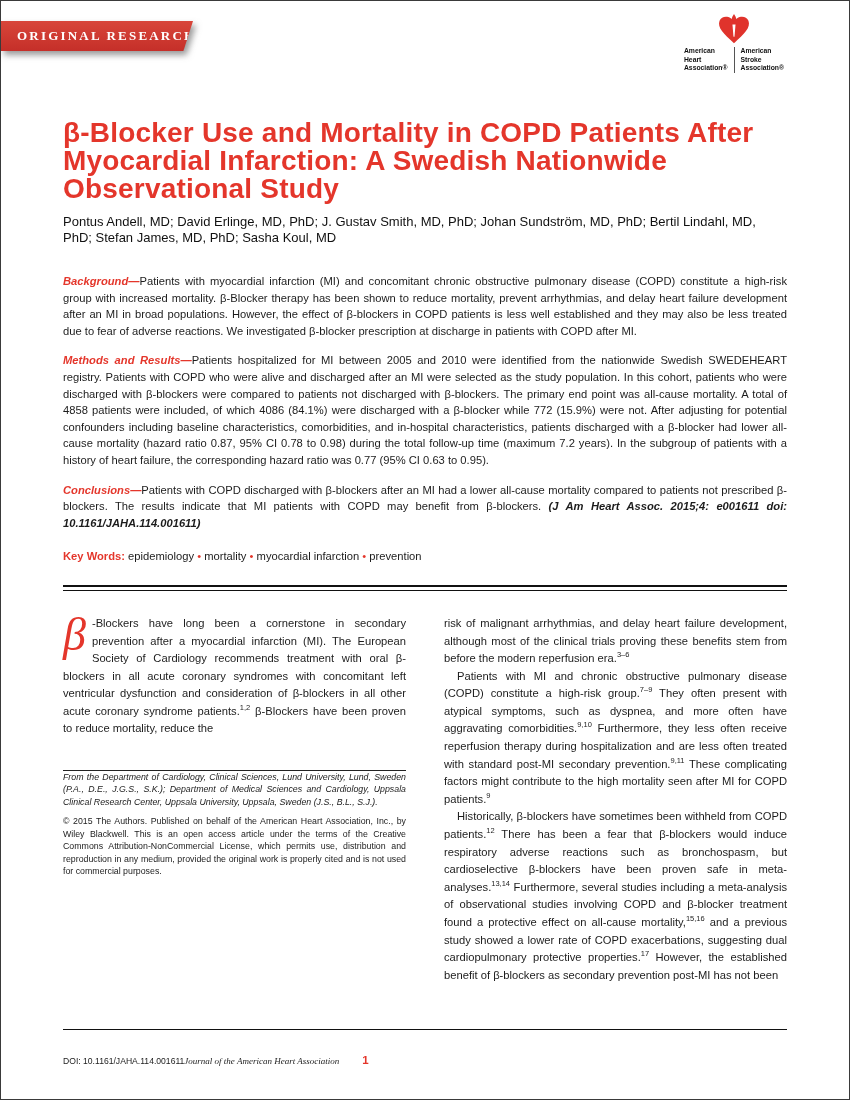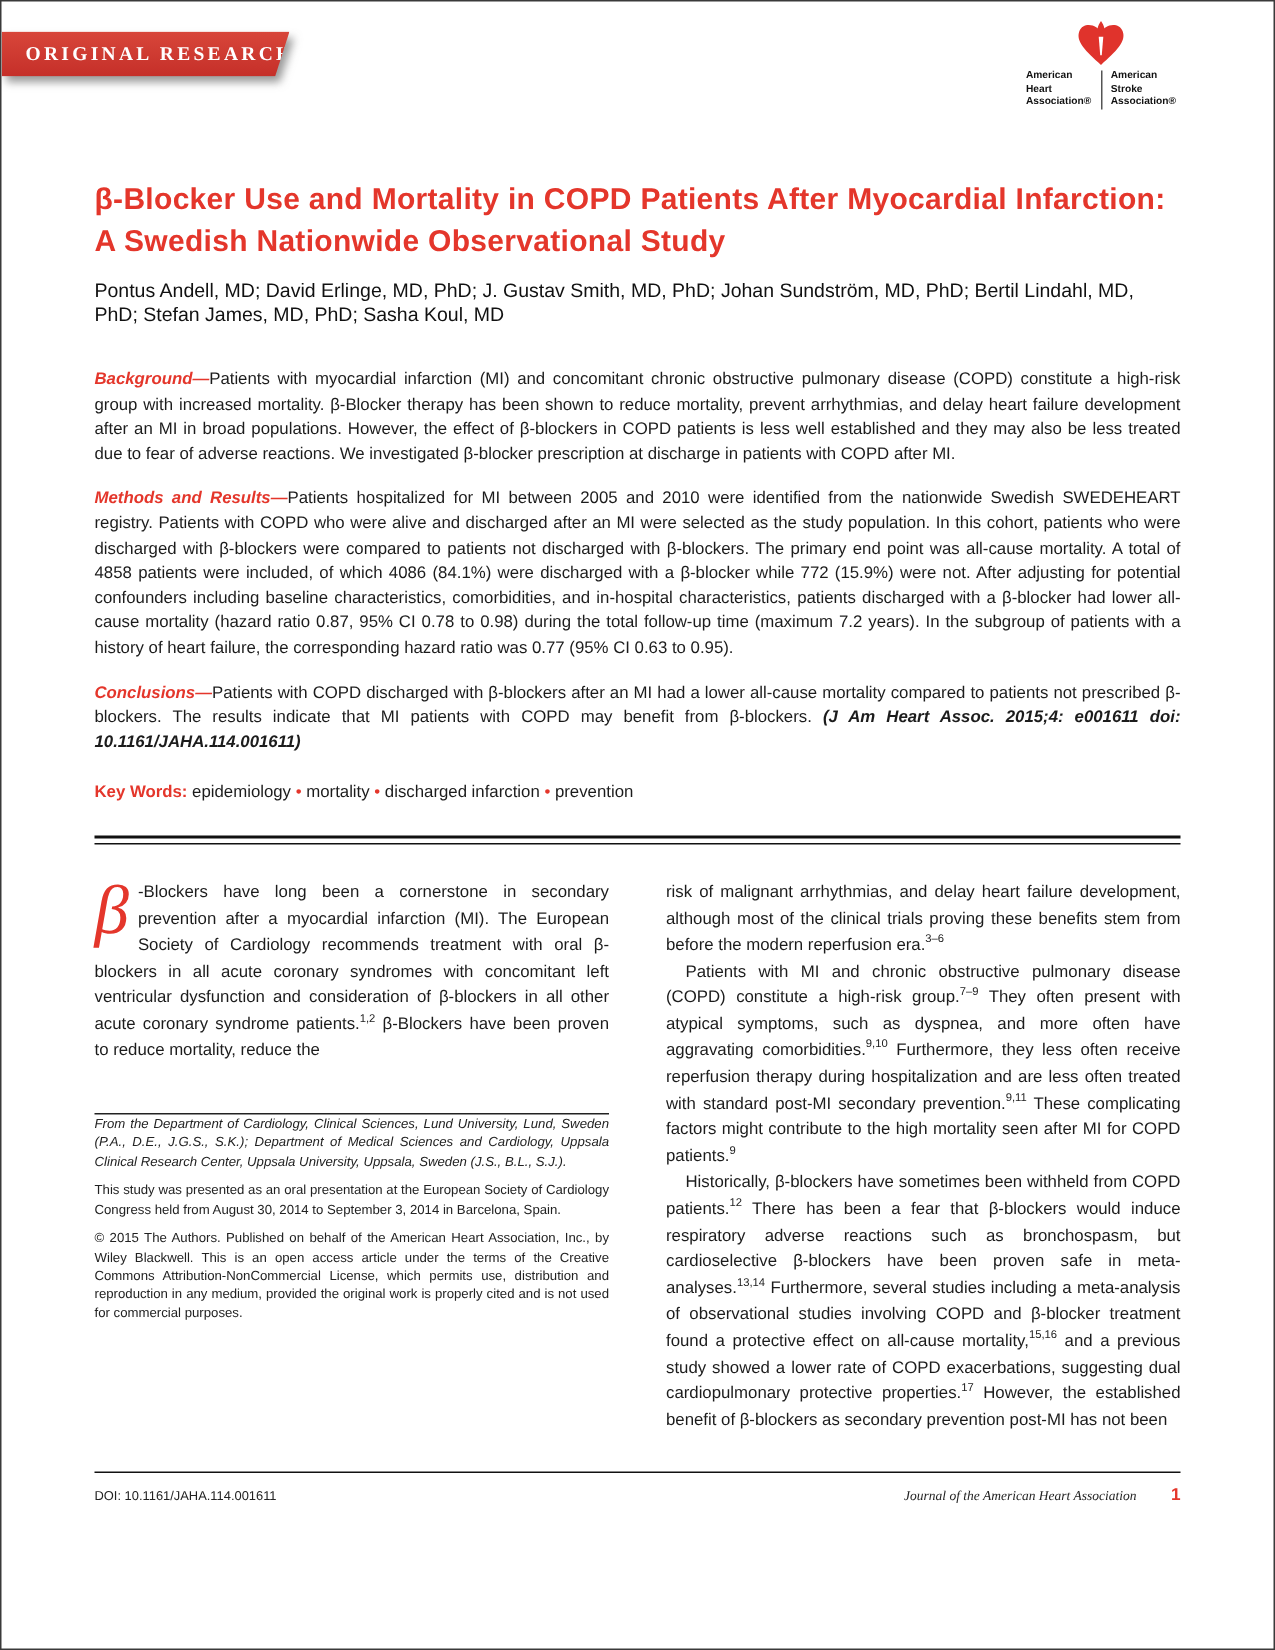--- a/index.html
+++ b/index.html
@@ -22,21 +22,21 @@
   
   .logo { position: absolute; top: 12px; right: 56px; width: 118px; }
   .logo .heart { display: block; margin: 0 auto 2px auto; }
   .logo-text { display: flex; justify-content: center; }
   .org { font-size: 6.8px; font-weight: bold; line-height: 8.6px; color: #111; }
   .org span { display: block; }
   .org2 { border-left: 1px solid #555; padding-left: 6px; margin-left: 6px; }
   
   .content { padding: 0 62px; }
   .title {
-    margin: 118px 0 0 0; font-size: 20px; line-height: 28px; font-weight: bold;
+    margin: 118px 0 0 0; font-size: 28px; line-height: 28px; font-weight: bold;
     color: var(--red); letter-spacing: 0.2px;
   }
   .authors { margin: 11px 0 0 0; font-size: 13px; line-height: 16px; color: #111; }
   .abstract { margin-top: 27px; }
   .abstract p { margin: 12px 0 13px 0; font-size: 11.2px; line-height: 16.6px; text-align: justify; }
   .abstract p.keywords { margin: 17px 0 0 0; text-align: left; }
   .seg-lead { color: var(--red); font-weight: bold; font-style: italic; }
   .seg-kw { color: var(--red); font-weight: bold; }
   .seg-red { color: var(--red); }
   .seg-bi { font-weight: bold; font-style: italic; }
@@ -50,23 +50,23 @@
   .col p.indent { text-indent: 13px; }
   .dropcap {
     float: left; font-family: "Liberation Serif", serif; font-style: italic;
     font-size: 46px; line-height: 34px; color: var(--red); margin: 3px 6px 0 0;
   }
   .footnotes { margin-top: 32px; border-top: 1px solid #222; padding-top: 0; }
   .fn { margin: 0 0 7px 0 !important; font-size: 8.8px; line-height: 12.4px; text-align: justify; color: #222; }
   .fn.italic { font-style: italic; }
   
   .footer {
-    position: absolute; top: 980px; left: 62px; right: 62px;
-    border-top: 1.2px solid #111; padding-top: 9px;
-    display: flex; justify-content: space-between; align-items: baseline;
+    position: absolute; top: 1028px; left: 62px; right: 62px;
+    border-top: 1.2px solid #111; padding-top: 24px;
+    display: flex; justify-content: flex-start; align-items: baseline;
     font-size: 8.6px; color: #222;
   }
   .footer-right { display: flex; align-items: baseline; gap: 23px; }
   .journal { font-family: "Liberation Serif", serif; font-style: italic; font-size: 9px; }
   .pagenum { color: var(--red); font-weight: bold; font-size: 11.5px; }
 </style>
 </head>
 <body>
 
 <div class="page">
@@ -100,31 +100,30 @@
   <div class="content">
 
     <h1 class="title">β-Blocker Use and Mortality in COPD Patients After Myocardial Infarction: A Swedish Nationwide Observational Study</h1>
 
     <p class="authors">Pontus Andell, MD; David Erlinge, MD, PhD; J. Gustav Smith, MD, PhD; Johan Sundström, MD, PhD; Bertil Lindahl, MD, PhD; Stefan James, MD, PhD; Sasha Koul, MD</p>
 
     <div class="abstract">
       <p><span class="seg-lead">Background—</span><span>Patients with myocardial infarction (MI) and concomitant chronic obstructive pulmonary disease (COPD) constitute a high-risk group with increased mortality. β-Blocker therapy has been shown to reduce mortality, prevent arrhythmias, and delay heart failure development after an MI in broad populations. However, the effect of β-blockers in COPD patients is less well established and they may also be less treated due to fear of adverse reactions. We investigated β-blocker prescription at discharge in patients with COPD after MI.</span></p>
       <p><span class="seg-lead">Methods and Results—</span><span>Patients hospitalized for MI between 2005 and 2010 were identified from the nationwide Swedish SWEDEHEART registry. Patients with COPD who were alive and discharged after an MI were selected as the study population. In this cohort, patients who were discharged with β-blockers were compared to patients not discharged with β-blockers. The primary end point was all-cause mortality. A total of 4858 patients were included, of which 4086 (84.1%) were discharged with a β-blocker while 772 (15.9%) were not. After adjusting for potential confounders including baseline characteristics, comorbidities, and in-hospital characteristics, patients discharged with a β-blocker had lower all-cause mortality (hazard ratio 0.87, 95% CI 0.78 to 0.98) during the total follow-up time (maximum 7.2 years). In the subgroup of patients with a history of heart failure, the corresponding hazard ratio was 0.77 (95% CI 0.63 to 0.95).</span></p>
       <p><span class="seg-lead">Conclusions—</span><span>Patients with COPD discharged with β-blockers after an MI had a lower all-cause mortality compared to patients not prescribed β-blockers. The results indicate that MI patients with COPD may benefit from β-blockers. </span><span class="seg-bi">(J Am Heart Assoc. 2015;4: e001611 doi: 10.1161/JAHA.114.001611)</span></p>
-      <p class="keywords"><span class="seg-kw">Key Words: </span><span>epidemiology </span><span class="seg-red">• </span><span>mortality </span><span class="seg-red">• </span><span>discharged infarction </span><span class="seg-red">• </span><span>prevention</span></p>
+      <p class="keywords"><span class="seg-kw">Key Words: </span><span>epidemiology </span><span class="seg-red">• </span><span>mortality </span><span class="seg-red">• </span><span>myocardial infarction </span><span class="seg-red">• </span><span>prevention</span></p>
     </div>
 
     <div class="double-rule"></div>
 
     <div class="columns">
       <div class="col">
         <p class="intro"><span class="dropcap">β</span><span><span>-Blockers have long been a cornerstone in secondary prevention after a myocardial infarction (MI). The European Society of Cardiology recommends treatment with oral β-blockers in all acute coronary syndromes with concomitant left ventricular dysfunction and consideration of β-blockers in all other acute coronary syndrome patients.</span><sup>1,2</sup><span> β-Blockers have been proven to reduce mortality, reduce the</span></span></p>
         <div class="footnotes">
           <p class="fn italic">From the Department of Cardiology, Clinical Sciences, Lund University, Lund, Sweden (P.A., D.E., J.G.S., S.K.); Department of Medical Sciences and Cardiology, Uppsala Clinical Research Center, Uppsala University, Uppsala, Sweden (J.S., B.L., S.J.).</p>
-          <p class="fn">This study was presented as an oral presentation at the European Society of Cardiology Congress held from August 30, 2014 to September 3, 2014 in Barcelona, Spain.</p>
           <p class="fn">© 2015 The Authors. Published on behalf of the American Heart Association, Inc., by Wiley Blackwell. This is an open access article under the terms of the Creative Commons Attribution-NonCommercial License, which permits use, distribution and reproduction in any medium, provided the original work is properly cited and is not used for commercial purposes.</p>
         </div>
       </div>
       <div class="col">
         <p><span>risk of malignant arrhythmias, and delay heart failure development, although most of the clinical trials proving these benefits stem from before the modern reperfusion era.</span><sup>3–6</sup></p>
         <p class="indent"><span>Patients with MI and chronic obstructive pulmonary disease (COPD) constitute a high-risk group.</span><sup>7–9</sup><span> They often present with atypical symptoms, such as dyspnea, and more often have aggravating comorbidities.</span><sup>9,10</sup><span> Furthermore, they less often receive reperfusion therapy during hospitalization and are less often treated with standard post-MI secondary prevention.</span><sup>9,11</sup><span> These complicating factors might contribute to the high mortality seen after MI for COPD patients.</span><sup>9</sup></p>
         <p class="indent"><span>Historically, β-blockers have sometimes been withheld from COPD patients.</span><sup>12</sup><span> There has been a fear that β-blockers would induce respiratory adverse reactions such as bronchospasm, but cardioselective β-blockers have been proven safe in meta-analyses.</span><sup>13,14</sup><span> Furthermore, several studies including a meta-analysis of observational studies involving COPD and β-blocker treatment found a protective effect on all-cause mortality,</span><sup>15,16</sup><span> and a previous study showed a lower rate of COPD exacerbations, suggesting dual cardiopulmonary protective properties.</span><sup>17</sup><span> However, the established benefit of β-blockers as secondary prevention post-MI has not been</span></p>
       </div>
     </div>
 

